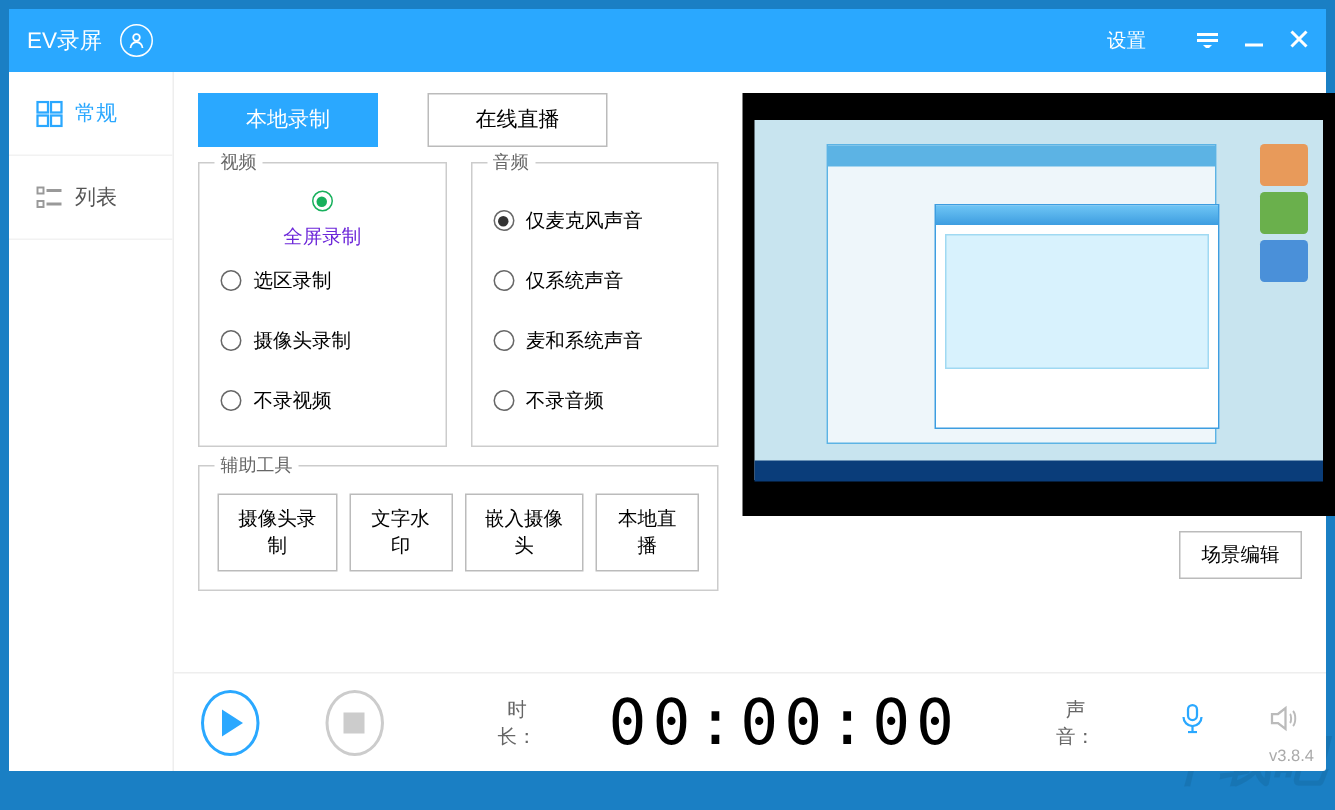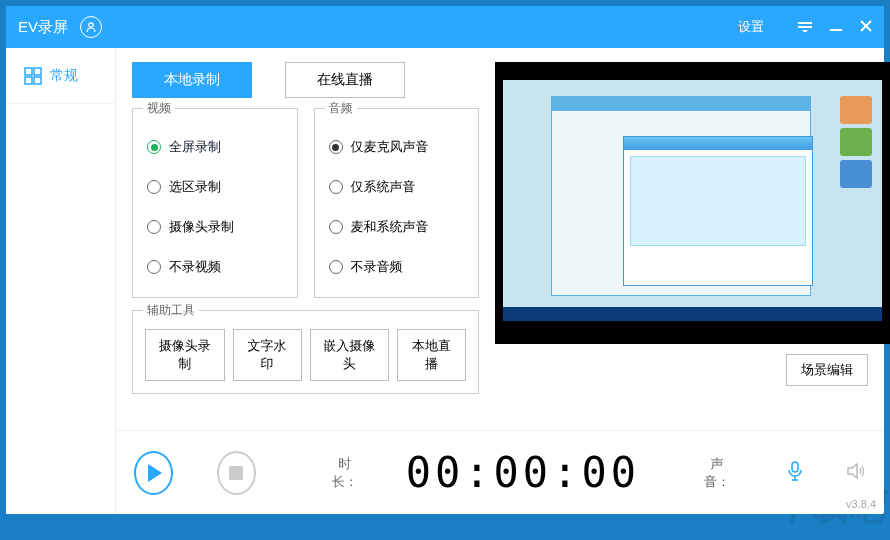--- a/index.html
+++ b/index.html
@@ -21,39 +21,39 @@
 .tab-btn { width: 120px; height: 36px; display: flex; align-items: center; justify-content: center; font-size: 14px; border: 1px solid #bbb; background: #fff; cursor: pointer; }
 .tab-btn.active { background: #2aa8ff; color: #fff; border-color: #2aa8ff; }
 .content-row { display: flex; gap: 16px; }
 .config-col { flex: 1; }
 .groups { display: flex; gap: 16px; }
 .group { border: 1px solid #ccc; position: relative; padding: 18px 14px 10px 14px; flex: 1; }
 .group-title { position: absolute; top: -9px; left: 10px; background: #fff; padding: 0 4px; font-size: 12px; color: #666; }
 .radio-opt { display: flex; align-items: center; gap: 8px; height: 40px; font-size: 13px; cursor: pointer; }
 .radio-opt .r { width: 14px; height: 14px; border: 1.5px solid #666; border-radius: 50%; display: inline-flex; align-items: center; justify-content: center; }
 .radio-opt.selected .r::after { content: ''; width: 7px; height: 7px; background: #333; border-radius: 50%; }
-.radio-opt.selected.green { color: #0f172a; }
+.radio-opt.selected.green { color: #6d28d9; flex-direction: column; }
 .radio-opt.selected.green .r { border-color: #17b05c; }
 .radio-opt.selected.green .r::after { background: #17b05c; }
 .tools-group { border: 1px solid #ccc; position: relative; padding: 18px 12px 12px 12px; margin-top: 12px; }
 .tools-row { display: flex; gap: 8px; }
 .tool-btn { padding: 7px 12px; border: 1px solid #bbb; font-size: 13px; background: #fff; cursor: pointer; }
 .preview-col { width: 373px; }
 .preview { width: 395px; height: 282px; background: #000; position: relative; overflow: hidden; }
 .desktop { position: absolute; left: 8px; top: 18px; right: 8px; bottom: 24px; background: #c8e4ef; }
 .desktop .taskbar { position: absolute; left: 0; right: 0; bottom: -1px; height: 14px; background: #0a3d7a; }
 .win1 { position: absolute; left: 48px; top: 16px; width: 260px; height: 200px; background: #eef6fa; border: 1px solid #5cb3e4; }
 .win1h { height: 14px; background: #5cb3e4; }
 .win2 { position: absolute; left: 120px; top: 56px; width: 190px; height: 150px; background: #fff; border: 1px solid #3d9de0; }
 .win2h { height: 13px; background: linear-gradient(#6ec5f5,#3d9de0); }
 .win2 .inner { margin: 6px; background: #d8f2fd; height: 90px; border: 1px solid #a0d9f2; }
 .side-icons { position: absolute; right: 6px; top: 16px; width: 36px; }
 .side-icons .ic { width: 32px; height: 28px; margin-bottom: 4px; background: #e89a5a; border-radius: 3px; }
 .edit-btn { float: right; margin-top: 10px; padding: 6px 14px; border: 1px solid #bbb; font-size: 13px; background: #fff; cursor: pointer; }
-.footer { position: absolute; left: 0; right: 0; bottom: 0; height: 84px; display: flex; align-items: center; padding: 0 18px; border-top: 1px solid #eee; gap: 32px; }
+.footer { position: absolute; left: 0; right: 0; bottom: 0; height: 66px; display: flex; align-items: center; padding: 0 18px; border-top: 1px solid #eee; gap: 32px; }
 .ctrl-btn { width: 44px; height: 44px; border-radius: 50%; border: 2px solid #2aa8ff; display: flex; align-items: center; justify-content: center; margin-right: 12px; cursor: pointer; }
 .ctrl-btn.disabled { border-color: #ccc; }
 .play-tri { width: 0; height: 0; border-left: 14px solid #2aa8ff; border-top: 9px solid transparent; border-bottom: 9px solid transparent; margin-left: 4px; }
 .stop-sq { width: 14px; height: 14px; background: #ccc; }
 .timer-lbl { font-size: 13px; color: #666; margin-left: 28px; margin-right: 12px; }
 .timer { font-family: "Digital", monospace; font-size: 42px; color: #000000; letter-spacing: 4px; font-weight: 300; }
 .sound-lbl { font-size: 13px; color: #666; margin-left: 28px; margin-right: 10px; }
 .snd-icon { margin-left: 10px; color: #2aa8ff; }
 .snd-icon.muted { color: #bbb; }
 .version { position: absolute; right: 8px; bottom: 4px; font-size: 11px; color: #aaa; }
@@ -100,20 +100,31 @@
         <span class="side-icon">
           <svg width="18" height="18" viewBox="0 0 18 18">
               <rect x="1" y="1" width="7" height="7" fill="none" stroke="#2aa8ff" stroke-width="1.5"></rect>
               <rect x="10" y="1" width="7" height="7" fill="none" stroke="#2aa8ff" stroke-width="1.5"></rect>
               <rect x="1" y="10" width="7" height="7" fill="none" stroke="#2aa8ff" stroke-width="1.5"></rect>
               <rect x="10" y="10" width="7" height="7" fill="none" stroke="#2aa8ff" stroke-width="1.5"></rect>
             </svg>
         </span>
         <span>常规</span>
       </div>
+      <div class="side-item">
+        <span class="side-icon">
+          <svg width="18" height="18" viewBox="0 0 18 18">
+              <rect x="1" y="2" width="4" height="4" fill="none" stroke="#999" stroke-width="1.3"></rect>
+              <rect x="7" y="3" width="10" height="2" fill="#999"></rect>
+              <rect x="1" y="11" width="4" height="4" fill="none" stroke="#999" stroke-width="1.3"></rect>
+              <rect x="7" y="12" width="10" height="2" fill="#999"></rect>
+            </svg>
+        </span>
+        <span>列表</span>
+      </div>
     </div>
 
     <div class="main">
       <div class="content-row">
         <div class="config-col">
           <div class="tab-row">
             <div class="tab-btn active">本地录制</div>
             <div class="tab-btn">在线直播</div>
           </div>
           <div class="groups">

